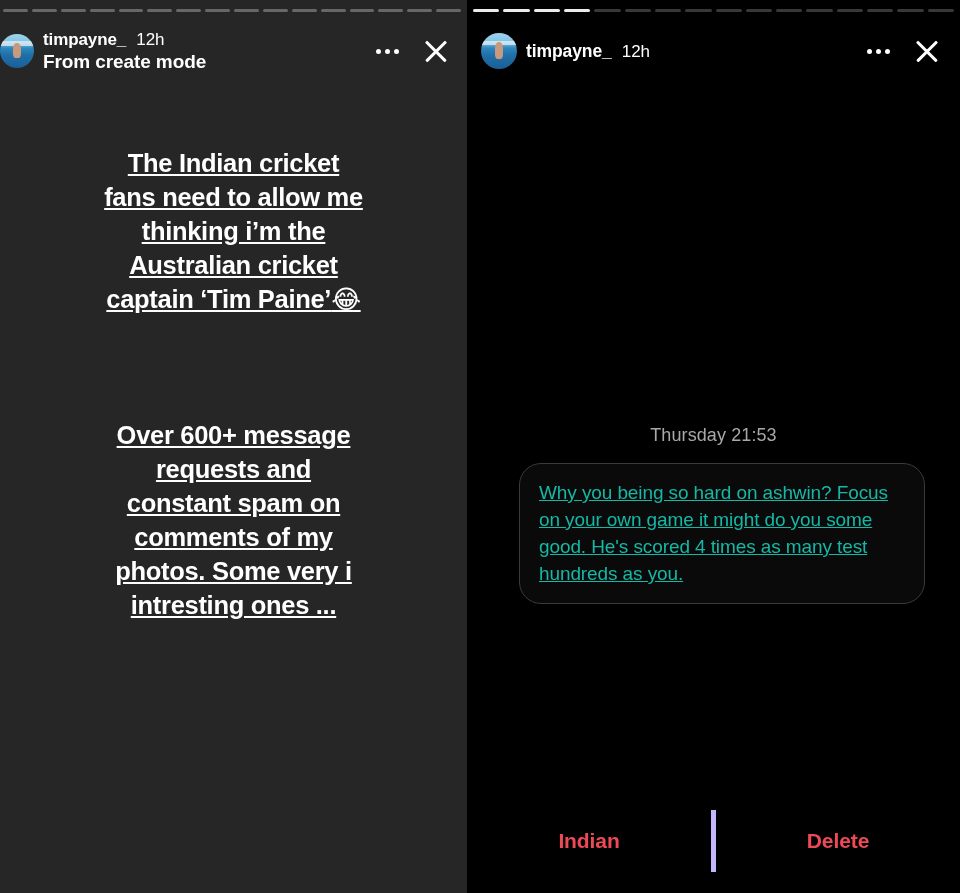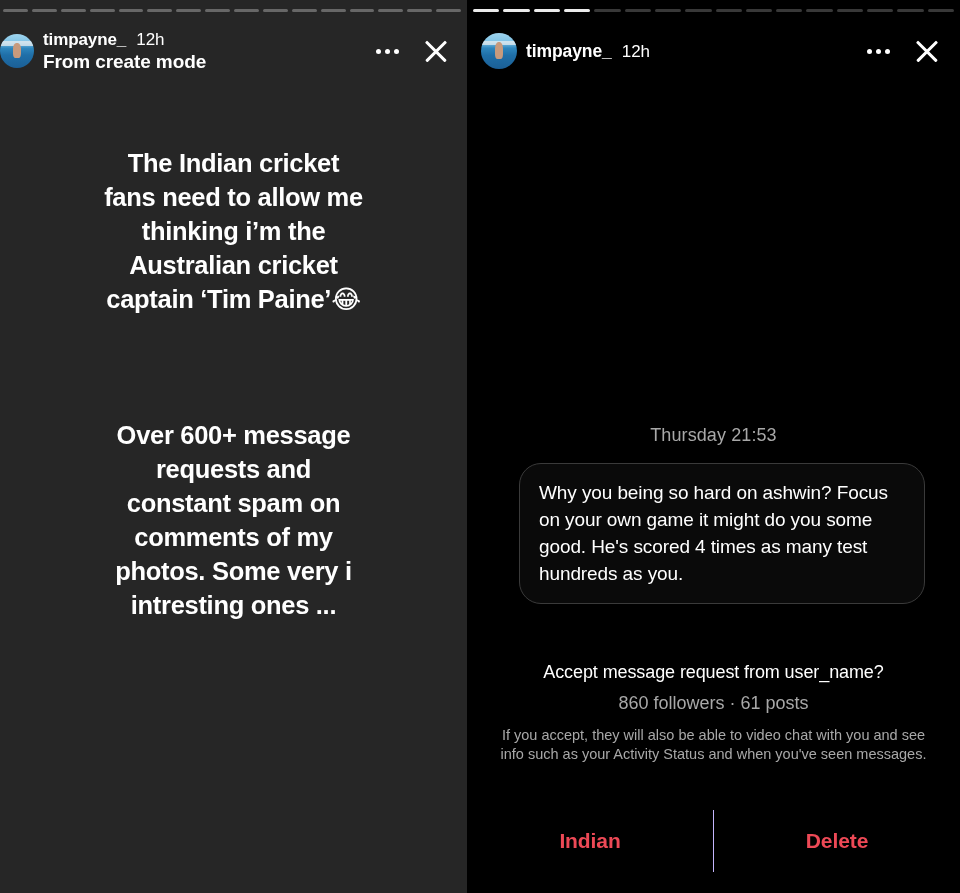--- a/index.html
+++ b/index.html
@@ -153,21 +153,21 @@
     left: 18px;
     right: 18px;
     text-align: center;
     color: #ffffff;
     font-size: 25.5px;
     font-weight: bold;
     line-height: 34px;
     letter-spacing: -0.3px;
     white-space: pre-wrap;
   }
-  .story-text .para { margin-bottom: 34px; }
+  .story-text .para { margin-bottom: 34px; text-decoration: underline; }
   .story-text .para:last-child { margin-bottom: 0; }
   .emoji { font-family: "DejaVu Sans", sans-serif; font-weight: normal; }
 
   
   .panel-right {
     position: relative;
     width: 493px;
     height: 893px;
     background: #000000;
     overflow: hidden;
@@ -216,25 +216,26 @@
     flex: 0 0 28px;
     overflow: hidden;
     position: relative;
     margin-bottom: 4px;
   }
   .dm-bubble {
     border: 1px solid #3a3a3a;
     border-radius: 22px;
     background: #0a0a0a;
     padding: 15px 19px 16px 19px;
-    color: #ffffff;
+    color: #14b8a6;
     font-size: 19px;
     line-height: 27px;
     letter-spacing: -0.1px;
     max-width: 366px;
+    text-decoration: underline;
   }
 
   .request-block {
     position: absolute;
     left: 0; right: 0;
     top: 573px;
     text-align: center;
     padding: 0 16px;
     box-sizing: border-box;
   }
@@ -263,21 +264,21 @@
     align-items: center;
     justify-content: center;
     font-size: 21px;
     font-weight: bold;
     letter-spacing: -0.1px;
     cursor: pointer;
     background: #000;
     height: 62px;
     margin-top: 0;
   }
-  .dm-action + .dm-action { border-left: 1px solid #c4b5fd; }
+  .dm-action + .dm-action { border-left: 5px solid #c4b5fd; }
   .dm-action.danger { color: #ed4956; }
   .dm-action.primary { color: #ffffff; }
   .actions-wrap {
     position: absolute;
     left: 0; right: 0;
     bottom: 0;
     height: 83px;
     display: flex;
     background: #000;
   }
@@ -384,25 +385,20 @@
 
     <div class="dm-area">
 
       <div class="dm-timestamp">Thursday 21:53</div>
 
       <div class="dm-row">
         <div class="dm-avatar outdoor"></div>
         <div class="dm-bubble">Why you being so hard on ashwin? Focus on your own game it might do you some good. He's scored 4 times as many test hundreds as you.</div>
       </div>
 
-      <div class="request-block">
-        <div class="request-title">Accept message request from user_name?</div>
-        <div class="request-stats">860 followers · 61 posts</div>
-        <div class="request-note">If you accept, they will also be able to video chat with you and see info such as your Activity Status and when you've seen messages.</div>
-      </div>
     </div>
 
     <div class="actions-wrap">
       <div class="dm-action danger">Indian</div>
       <div class="dm-action danger">Delete</div>
     </div>
   </div>
 
 </div>
 

